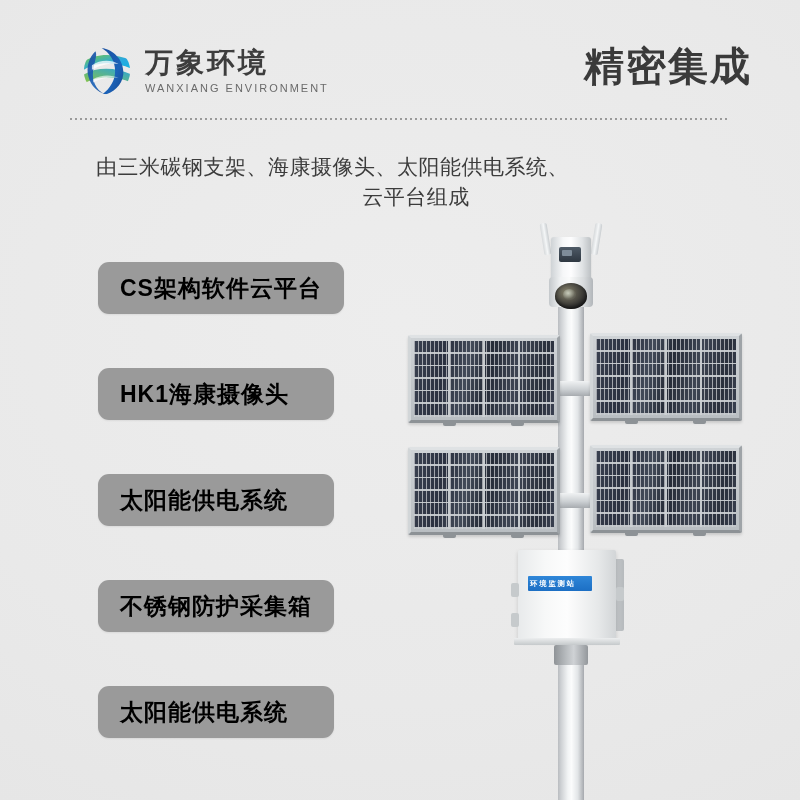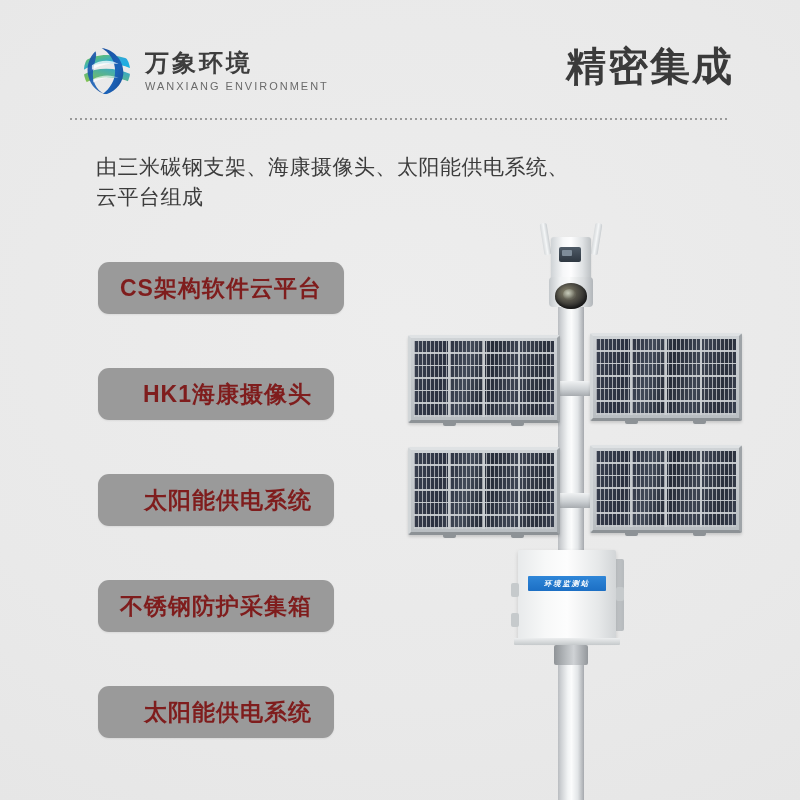--- a/index.html
+++ b/index.html
@@ -41,38 +41,38 @@
     height: 58px;
     flex: 0 0 58px;
   }
   #logo-text {
     margin-left: 9px;
     display: flex;
     flex-direction: column;
     justify-content: center;
   }
   #logo-cn {
-    font-size: 24px;
+    font-size: 28px;
     font-weight: bold;
     color: #3d3d3d;
     letter-spacing: 3px;
     line-height: 1.05;
     font-family: "Liberation Sans", "DejaVu Sans", sans-serif;
   }
   #logo-en {
     font-size: 11px;
     color: #6a6a6a;
     letter-spacing: 2.0px;
     margin-top: 4px;
     transform: scaleY(0.95);
     transform-origin: left top;
   }
   #title {
     position: absolute;
-    right: 66px;
+    right: 48px;
     top: 46px;
     font-size: 40px;
     font-weight: bold;
     color: #3a3a3a;
     letter-spacing: 2px;
     line-height: 1;
   }
   #divider {
     position: absolute;
     left: 70px;
@@ -91,36 +91,36 @@
     width: 640px;
     text-align: right;
     font-size: 21px;
     line-height: 1.42;
     color: #3c3c3c;
     letter-spacing: 0.5px;
     font-family: "Liberation Sans", "DejaVu Sans", sans-serif;
   }
   #subtitle .line { display: block; white-space: nowrap; }
   #subtitle .line1 { text-align: left; }
-  #subtitle .line2 { text-align: left; }
+  #subtitle .line2 { text-align: center; }
 
   
   #pill-list {
     position: absolute;
     left: 98px;
     top: 262px;
   }
   .pill {
     height: 52px;
     border-radius: 11px;
     background: #9a9a9a;
-    color: #7f1d1d;
+    color: #000000;
     display: flex;
     align-items: center;
-    justify-content: flex-end;
+    justify-content: flex-start;
     font-size: 23px;
     font-weight: bold;
     letter-spacing: 1px;
     margin-bottom: 54px;
     padding: 9px 22px;
     box-sizing: border-box;
     width: fit-content;
     min-width: 236px;
     box-shadow: 0 1px 2px rgba(0,0,0,0.07);
     font-family: "Liberation Sans", "DejaVu Sans", sans-serif;
@@ -333,28 +333,27 @@
     background: #c6cacc;
     border-radius: 2px;
   }
   .ctrl-tab.t1 { left: 121px; top: 368px; }
   .ctrl-tab.t2 { left: 121px; top: 398px; }
   .ctrl-tab.t3 { left: 226px; top: 372px; }
   .ctrl-label {
     position: absolute;
     left: 10px;
     top: 26px;
-    width: 78px;
+    width: 64px;
     height: 15px;
     background: linear-gradient(to bottom, #2f86d8, #1c6fc4);
     display: flex;
     align-items: center;
-    justify-content: center;
+    justify-content: flex-start;
     border-radius: 1px;
-    font-style: italic;
   }
   .ctrl-label span {
     font-size: 8px;
     color: #ffffff;
     letter-spacing: 2px;
     font-weight: bold;
     transform: scale(0.92);
     font-family: "Liberation Sans", "DejaVu Sans", sans-serif;
   }
   .box-shelf {

